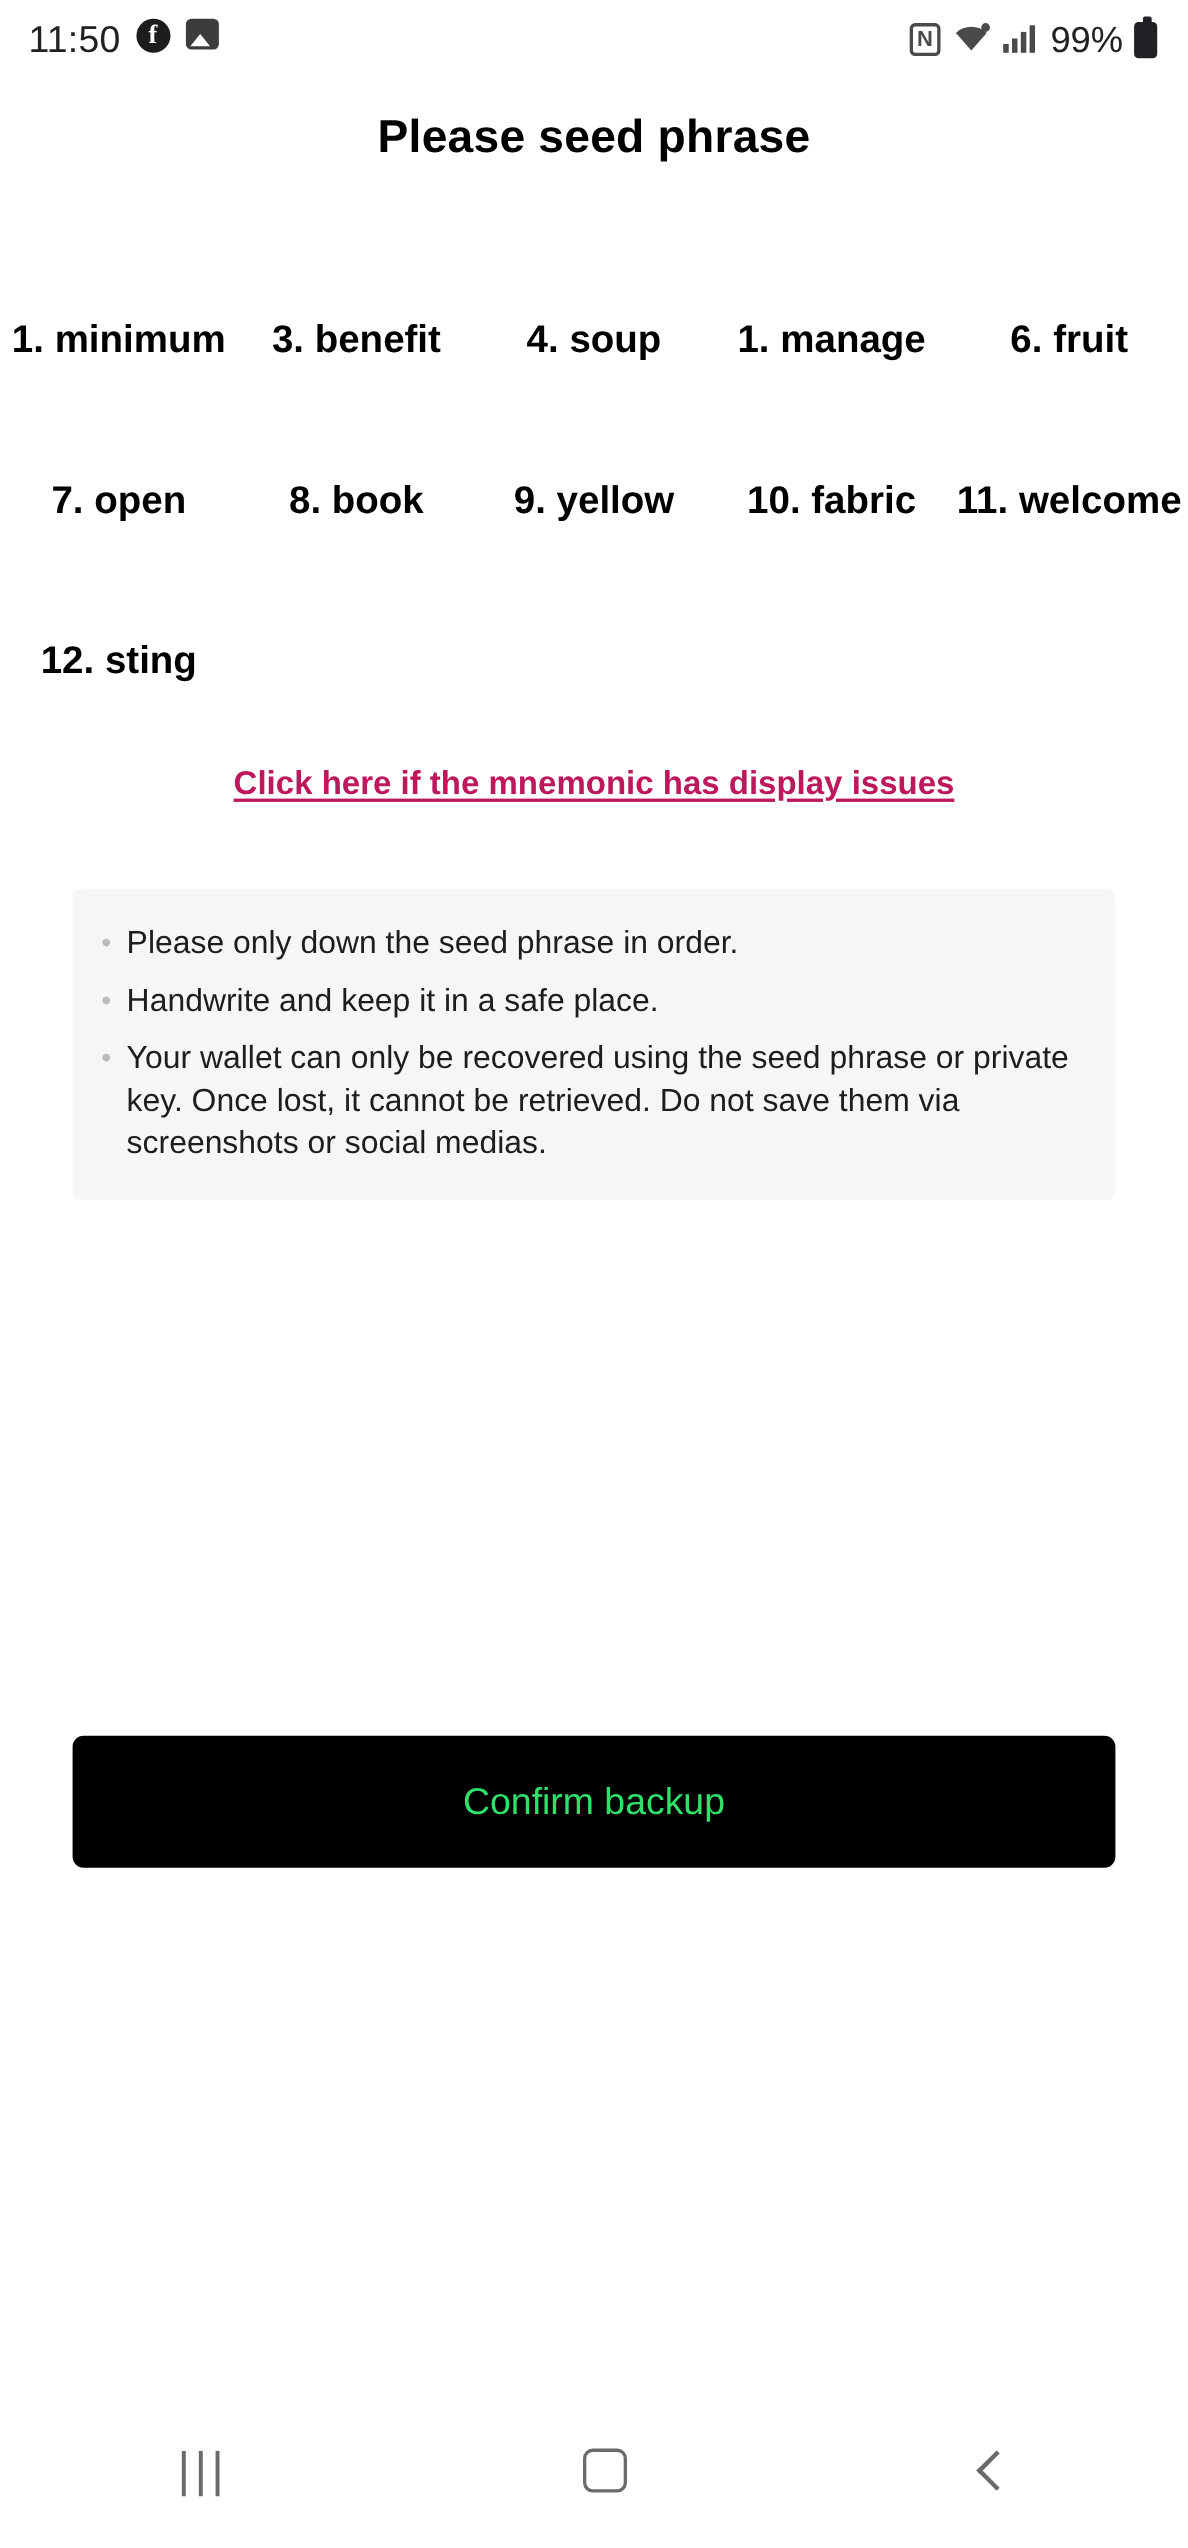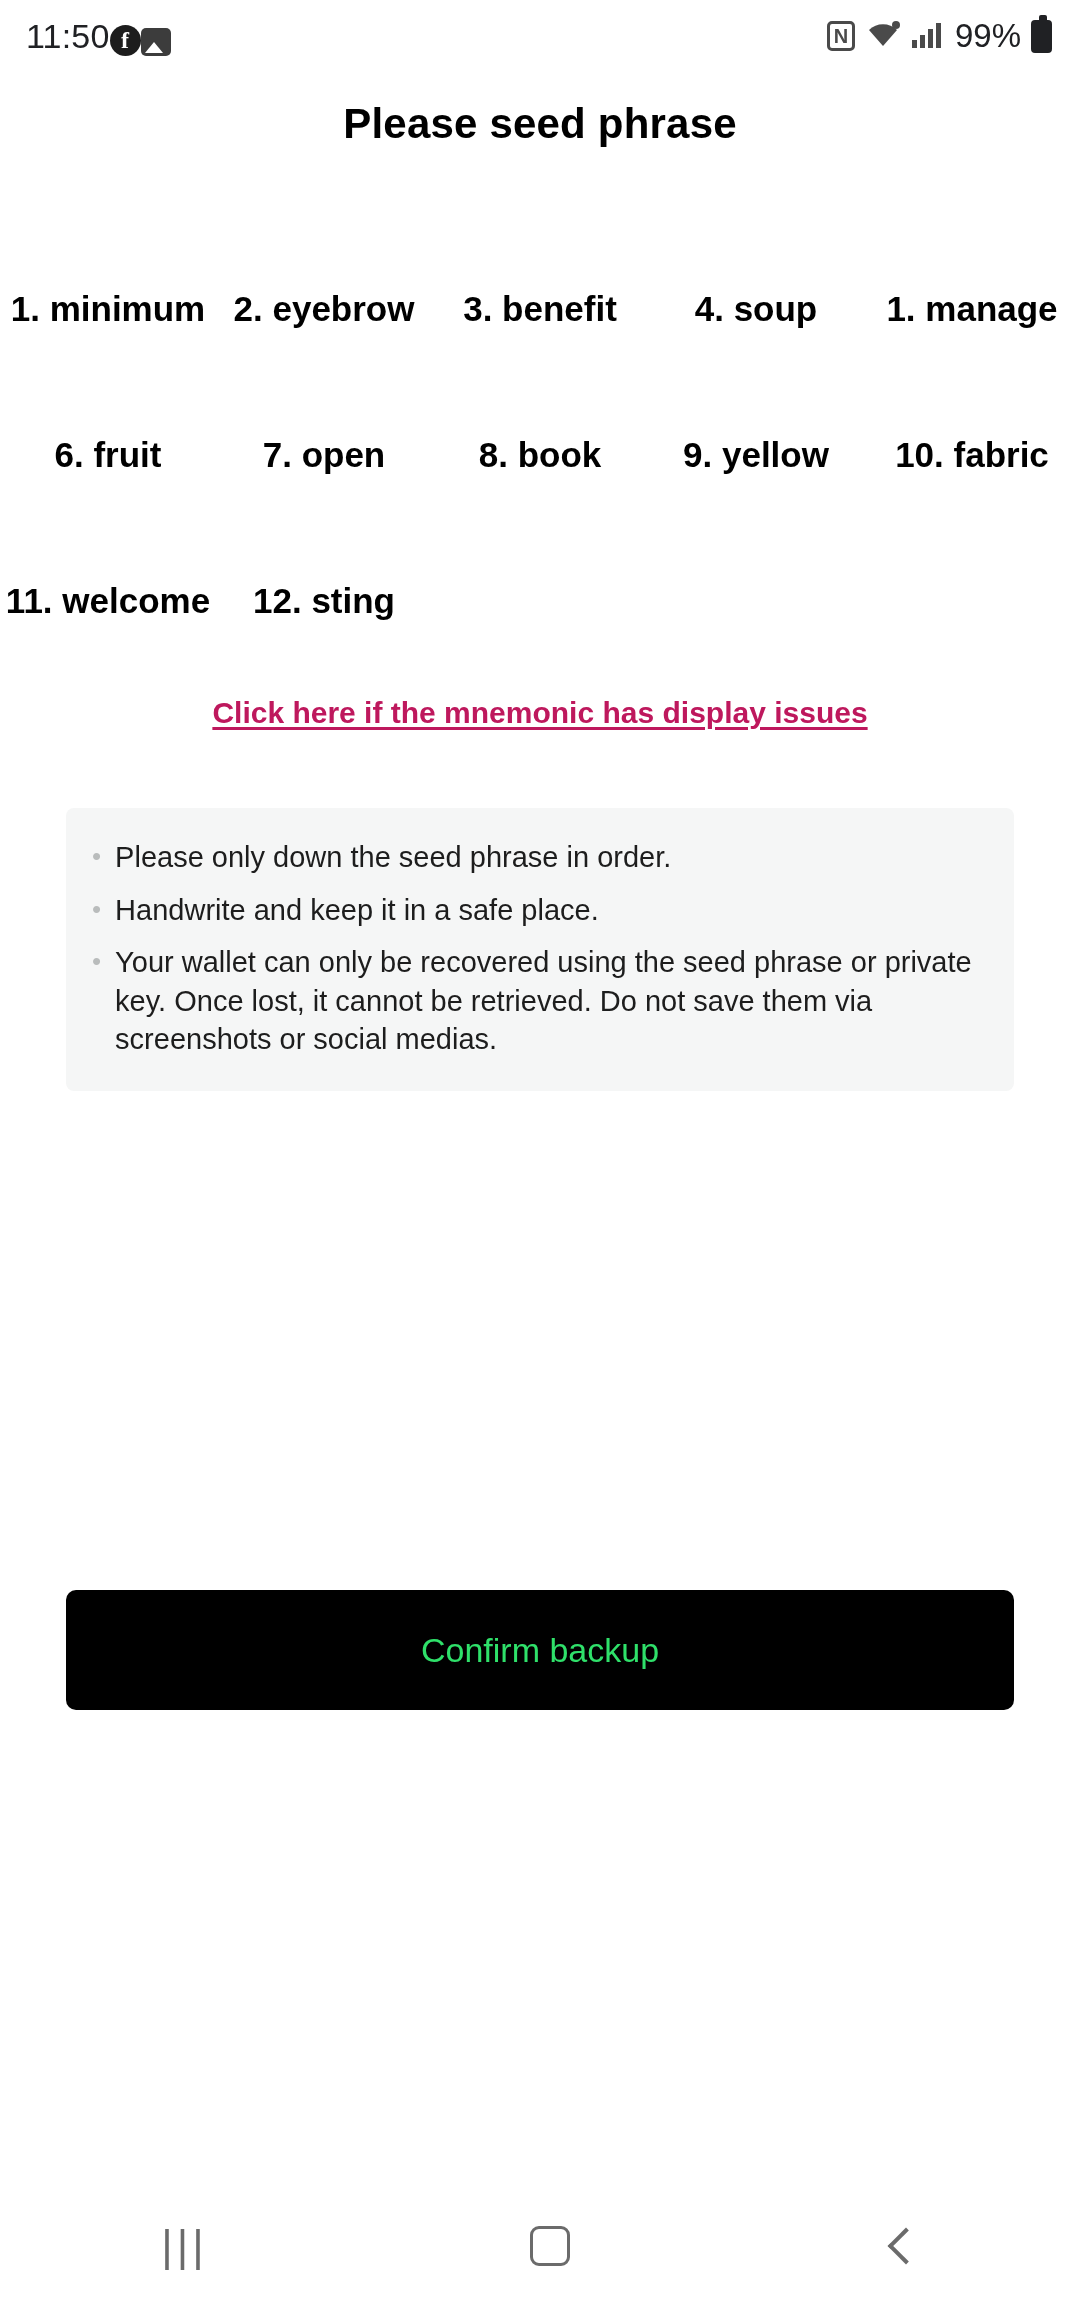--- a/index.html
+++ b/index.html
@@ -14,21 +14,22 @@
   
   .status-bar {
     height: 72px;
     display: flex;
     align-items: center;
     justify-content: space-between;
     padding: 0 28px 0 26px;
   }
   .status-left {
     display: flex;
-    align-items: flex-end;
+    align-items: flex-start;
+    gap: 14px;
   }
   .status-clock {
     font-size: 34px;
     color: #202124;
     letter-spacing: 0.2px;
   }
   .status-right {
     display: flex;
     align-items: center;
     gap: 10px;
@@ -169,21 +170,20 @@
   .confirm-button {
     width: 100%;
     height: 120px;
     background: #000000;
     border: none;
     border-radius: 10px;
     color: #2fe06a;
     font-size: 34px;
     font-family: "Liberation Sans", sans-serif;
     cursor: pointer;
-    margin-top: 12px;
   }
 
   
   .nav-bar {
     position: absolute;
     bottom: 0;
     left: 0;
     width: 100%;
     height: 140px;
     display: flex;
@@ -235,21 +235,20 @@
     </span>
     <span class="battery-text">99%</span>
     <span class="battery"></span>
   </div>
 </div>
 
 <h1 class="page-title">Please seed phrase</h1>
 
 <div class="word-grid">
   <div class="word-cell">1. minimum</div>
-  <div class="word-cell">2. eyebrow</div>
   <div class="word-cell">3. benefit</div>
   <div class="word-cell">4. soup</div>
   <div class="word-cell">1. manage</div>
   <div class="word-cell">6. fruit</div>
   <div class="word-cell">7. open</div>
   <div class="word-cell">8. book</div>
   <div class="word-cell">9. yellow</div>
   <div class="word-cell">10. fabric</div>
   <div class="word-cell">11. welcome</div>
   <div class="word-cell">12. sting</div>

